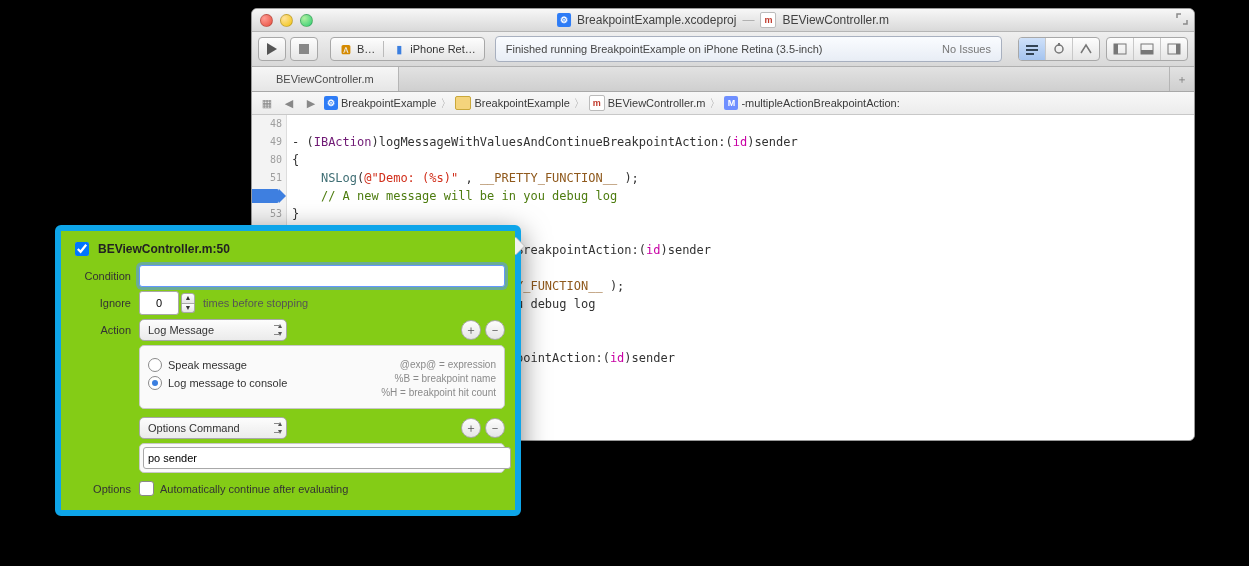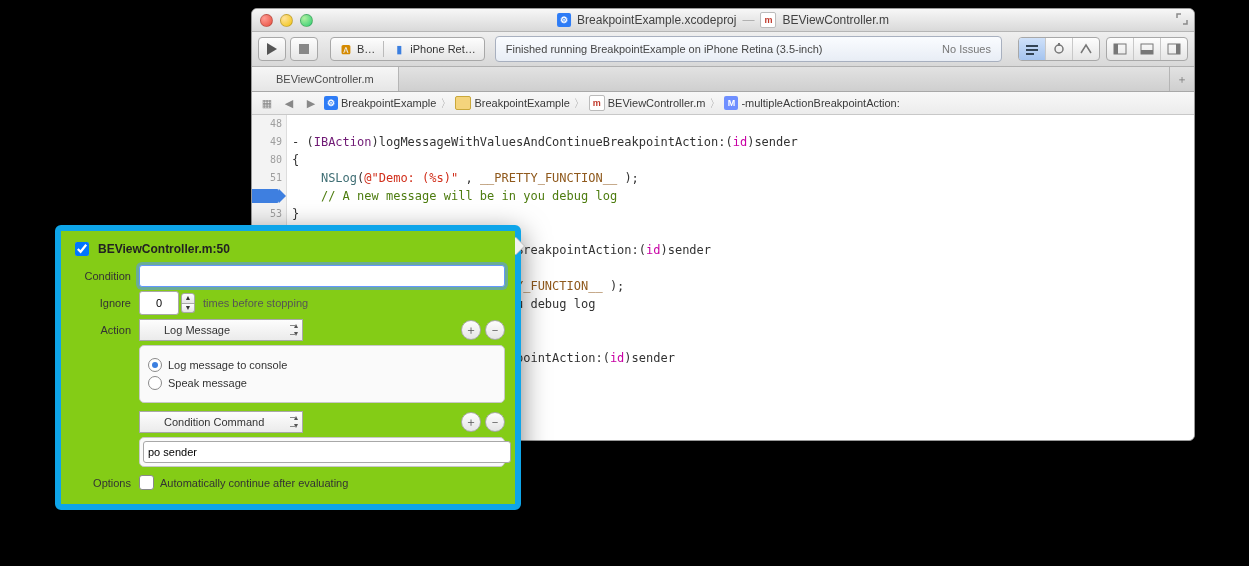--- a/index.html
+++ b/index.html
@@ -67,21 +67,21 @@
   .row{display:flex;align-items:center;margin:4px 0;}
   .row .lbl{width:60px;text-align:right;margin-right:8px;color:#333;font-size:11px;}
   .txt{flex:1;height:20px;border:1px solid #a8a8a8;border-radius:3px;background:#fff;padding:0 4px;font-size:11px;}
   .txt.focus{box-shadow:0 0 0 3px rgba(88,145,255,.55);border-color:#6398ff;}
   .stepper{width:34px;height:20px;border:1px solid #a8a8a8;border-radius:3px;background:#fff;text-align:center;font-size:11px;}
   .step-btns{width:14px;height:20px;display:flex;flex-direction:column;margin-left:2px;}
   .step-btns span{flex:1;border:1px solid #a8a8a8;background:linear-gradient(#fdfdfd,#e5e5e5);font-size:7px;line-height:8px;text-align:center;}
   .step-btns span:first-child{border-radius:3px 3px 0 0;}
   .step-btns span:last-child{border-radius:0 0 3px 3px;border-top:none;}
   .hint{margin-left:8px;color:#555;font-size:11px;}
-  .popup{height:20px;border:1px solid #a8a8a8;border-radius:0;background:linear-gradient(#fdfdfd,#ebebeb);padding:0 18px 0 24px;font-size:11px;line-height:20px;position:relative;min-width:120px;display:inline-block;}
+  .popup{height:20px;border:1px solid #a8a8a8;border-radius:5px;background:linear-gradient(#fdfdfd,#ebebeb);padding:0 18px 0 8px;font-size:11px;line-height:20px;position:relative;min-width:120px;display:inline-block;}
   .popup:after{content:"";position:absolute;right:6px;top:4px;width:6px;height:12px;background:
     linear-gradient(#888,#888) 0 1px/6px 1px no-repeat,
     linear-gradient(#888,#888) 0 10px/6px 1px no-repeat;}
   .popup .arrows{position:absolute;right:4px;top:2px;font-size:8px;line-height:8px;color:#555;}
   .pm-btns{margin-left:auto;display:flex;gap:4px;}
   .circ{width:18px;height:18px;border:1px solid #a8a8a8;border-radius:50%;background:linear-gradient(#fdfdfd,#e5e5e5);display:flex;align-items:center;justify-content:center;font-size:12px;color:#555;}
   .action-body{margin:4px 0 8px 68px;border:1px solid #c8c8c8;border-radius:5px;background:#fafafa;padding:8px;}
   .radio-row{display:flex;align-items:center;gap:6px;font-size:11px;margin:4px 0;}
   .radio{width:12px;height:12px;border:1px solid #8a8a8a;border-radius:50%;background:#fff;display:inline-flex;align-items:center;justify-content:center;}
   .radio.checked:after{content:"";width:6px;height:6px;border-radius:50%;background:#3b7fe0;}
@@ -310,33 +310,38 @@
       <span class="arrows">▴<br>▾</span>
     </span>
     <div class="pm-btns">
       <span class="circ">＋</span>
       <span class="circ">－</span>
     </div>
   </div>
 
   <div class="action-body">
     <div class="radio-row">
+      <span class="radio"></span>
+      <span>Speak message</span>
+    </div>
+    <div class="radio-row">
       <span class="radio checked"></span>
       <span>Log message to console</span>
     </div>
-    <div class="radio-row">
-      <span class="radio"></span>
-      <span>Speak message</span>
+    <div class="legend">
+      <div>@exp@ = expression</div>
+      <div>%B = breakpoint name</div>
+      <div>%H = breakpoint hit count</div>
     </div>
     <div style="clear:both"></div>
   </div>
 
   <div class="row" style="margin-left:68px;width:calc(100% - 68px);">
     <span class="popup">
-      <span>Condition Command</span>
+      <span>Options Command</span>
       <span class="arrows">▴<br>▾</span>
     </span>
     <div class="pm-btns">
       <span class="circ">＋</span>
       <span class="circ">－</span>
     </div>
   </div>
 
   <div class="action-body" style="padding:3px;">
     <input class="txt" style="width: 100%;" value="po sender">

